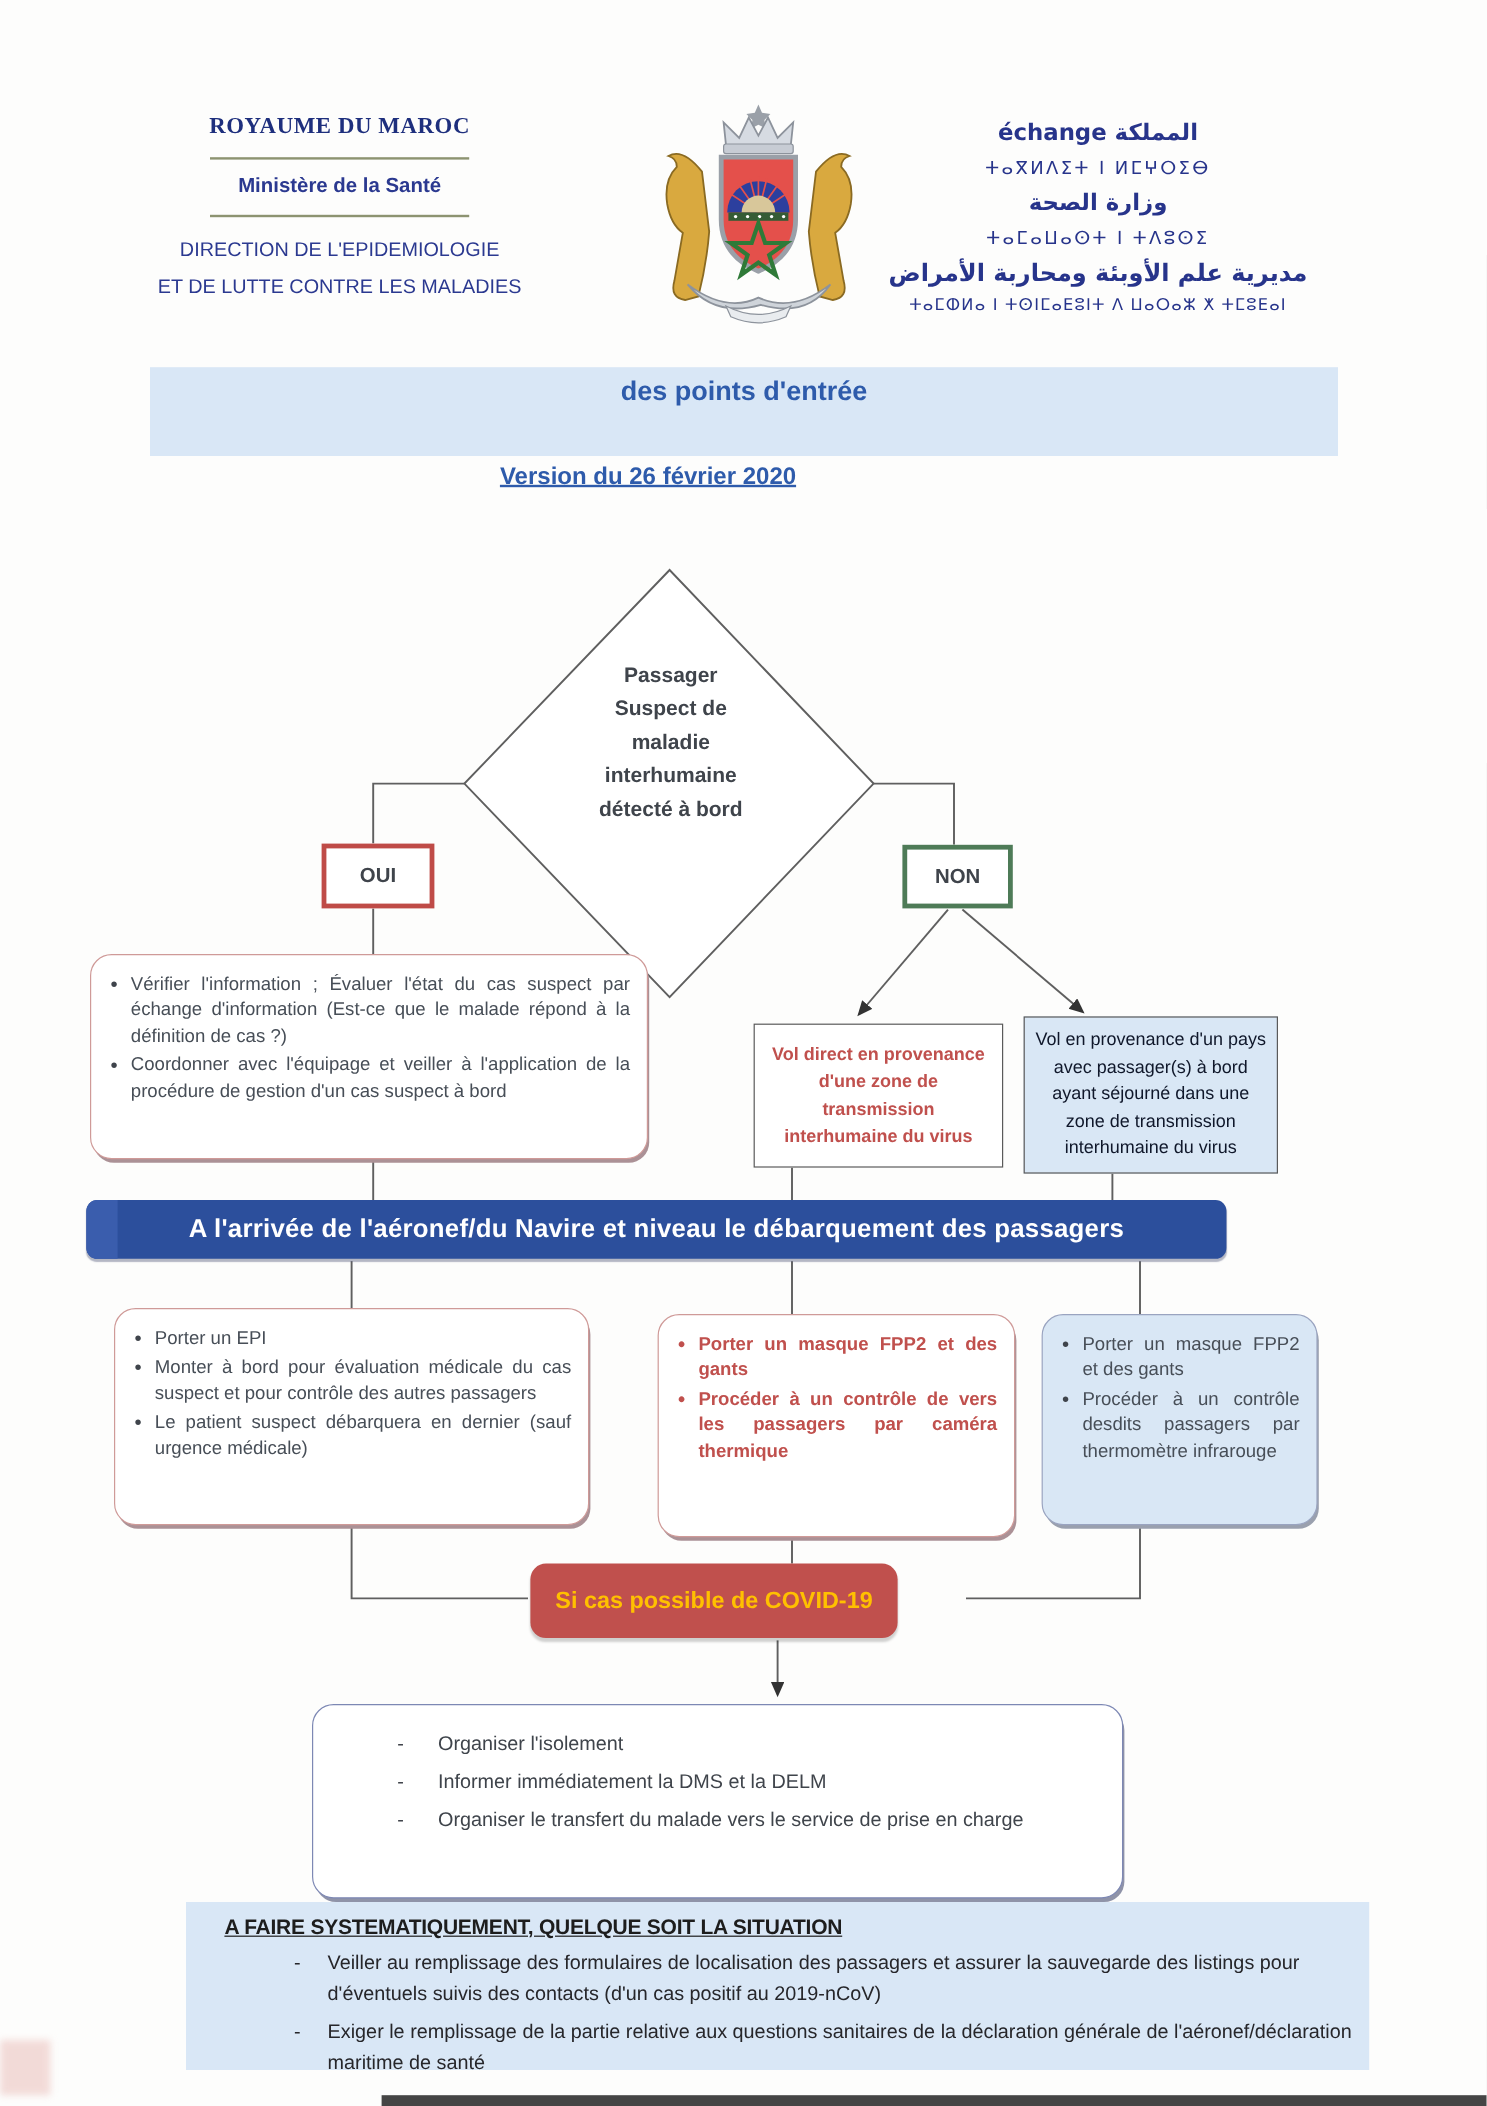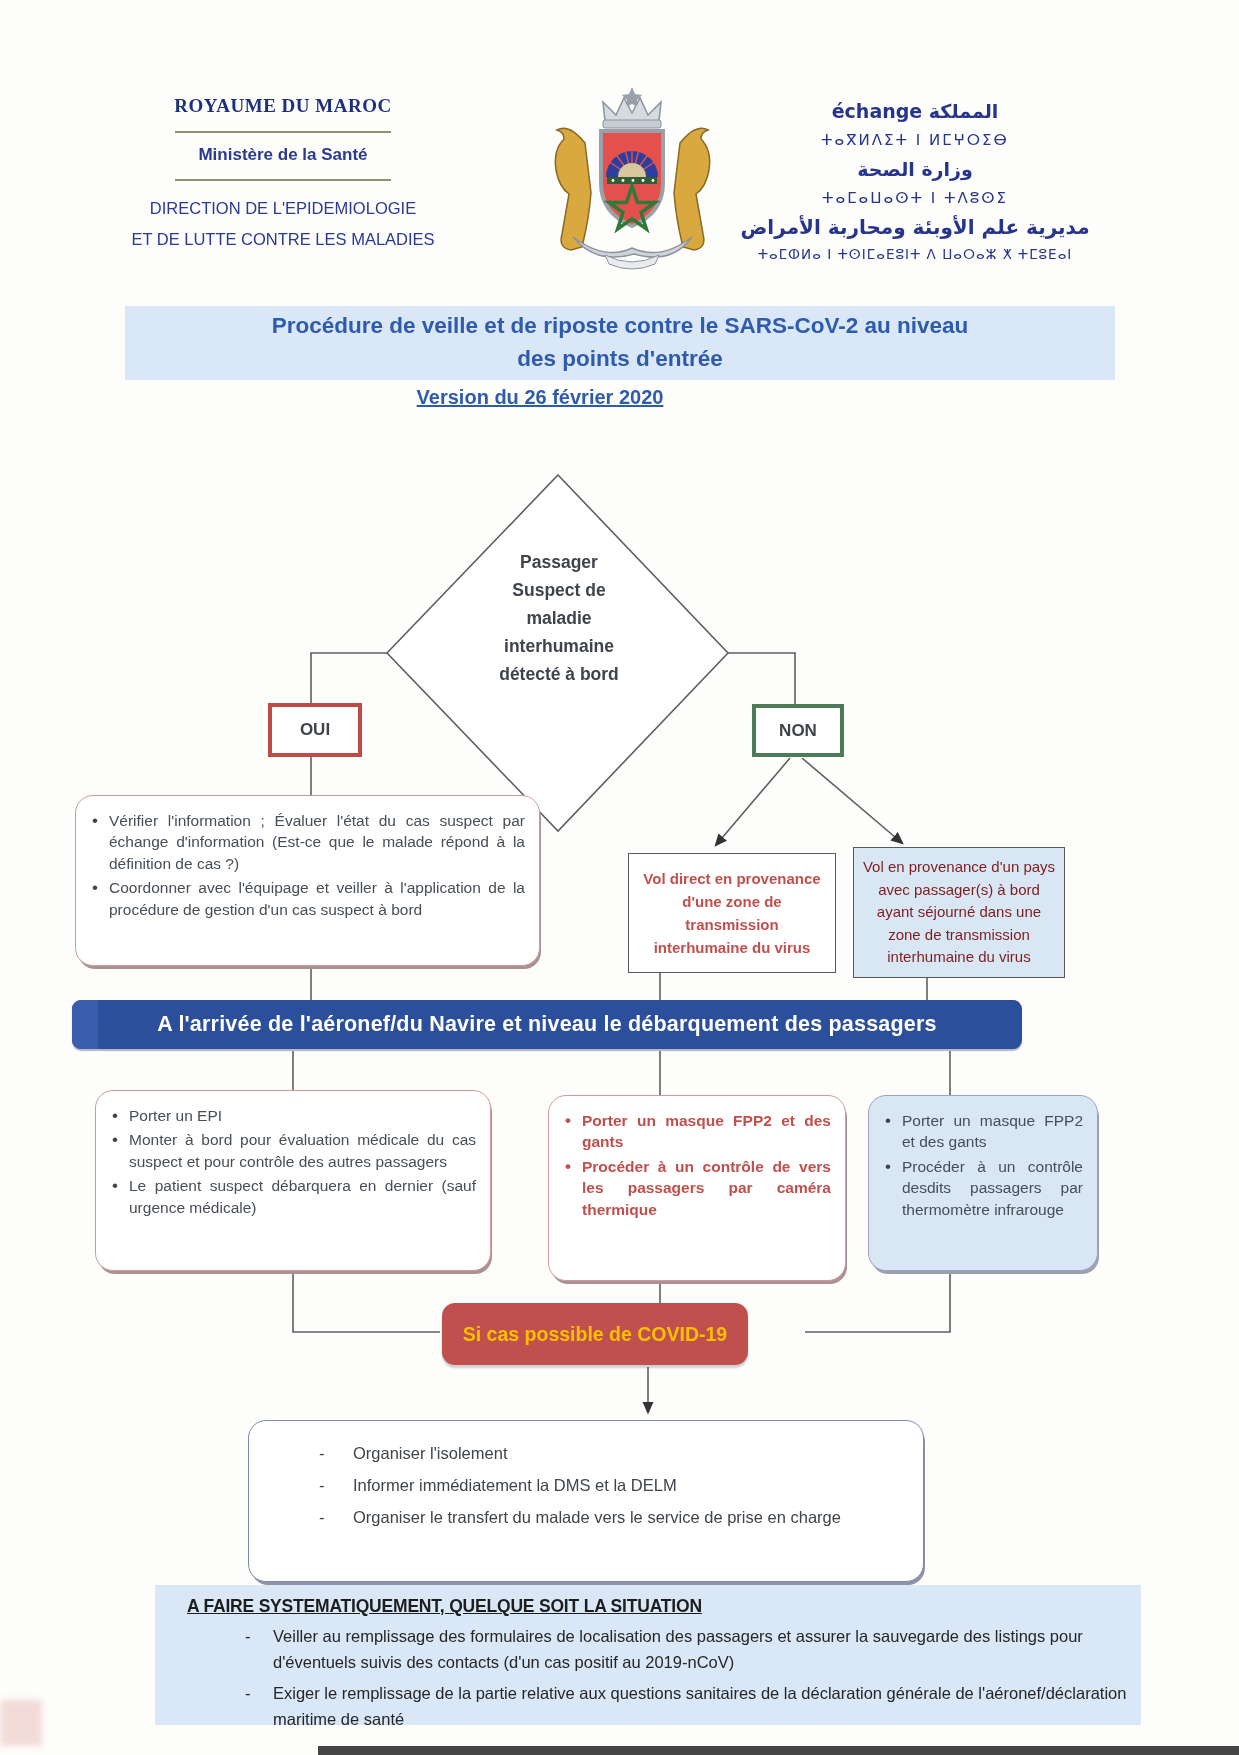--- a/index.html
+++ b/index.html
@@ -45,40 +45,40 @@
   .blist{margin:0;padding:14px 14px 0 10px;list-style:none;}
   .blist li{position:relative;padding-left:23px;margin-bottom:3px;font-size:15.5px;
             line-height:1.38;text-align:justify;color:#474e57;}
   .blist li::before{content:"\2022";position:absolute;left:6px;top:-1px;font-size:17px;color:#3f444b;}
 
   .sqbox{position:absolute;border:1.2px solid #5a5a5a;background:#fff;display:flex;
          align-items:center;justify-content:center;text-align:center;}
   .voldirect{left:628px;top:853px;width:190px;height:118px;padding:0 8px;
              font-weight:bold;font-size:15px;color:#c0504d;line-height:1.55;}
   .volpays{left:853px;top:847px;width:198px;height:129px;padding:0 6px;background:#d9e7f5;
-           font-size:15px;color:#7f1d1d;line-height:1.5;}
+           font-size:15px;color:#0f172a;line-height:1.5;}
 
   .banner{left:72px;top:1000px;width:950px;height:49px;background:#2c4f9c;border-radius:9px;
           box-shadow:0 2px 1px rgba(40,50,90,.35);}
   .banner .cap{position:absolute;left:0;top:0;bottom:0;width:26px;background:#3a5dad;border-radius:9px 0 0 9px;}
   .banner .txt{position:absolute;left:0;top:0;width:100%;height:100%;display:flex;align-items:center;
                justify-content:center;color:#fff;font-weight:bold;font-size:21.5px;letter-spacing:.2px;}
 
   .epibox{left:95px;top:1090px;width:394px;height:179px;}
   .fpp2box{left:548px;top:1095px;width:296px;height:184px;}
   .fpp2box .blist li{color:#c0504d;font-weight:bold;}
   .fpp2box .blist li::before{color:#c0504d;}
   .thermobox{left:868px;top:1095px;width:228px;height:174px;background:#d9e7f5;
              border-color:#9aa4c0;box-shadow:2px 4px 0 -1px #9aa0ae;}
 
   .covid{left:442px;top:1303px;width:306px;height:62px;background:#c0504d;border-radius:13px;
          display:flex;align-items:center;justify-content:center;color:#ffc000;font-weight:bold;
          font-size:19.5px;box-shadow:0 3px 2px rgba(0,0,0,.18);}
 
-  .actions{left:248px;top:1420px;width:674px;height:160px;background:#fff;border:1.5px solid #7d88b4;
+  .actions{left:260px;top:1420px;width:674px;height:160px;background:#fff;border:1.5px solid #7d88b4;
            border-radius:18px;box-shadow:2px 4px 0 -1px #8f93a8;}
   .dlist{margin:16px 0 0 0;padding:0 20px 0 70px;list-style:none;}
   .dlist li{position:relative;padding-left:34px;font-size:16.5px;color:#3f444b;line-height:1.95;}
   .dlist li::before{content:"-";position:absolute;left:0;top:0;}
 
   
   .foot-band{left:155px;top:1585px;width:986px;height:140px;background:#d9e7f6;}
   .foot-head{left:187px;top:1596px;width:900px;font-weight:bold;font-size:17.5px;color:#1d1d1d;
              text-decoration:underline;letter-spacing:-.2px;}
   .foot-list{left:187px;top:1624px;width:940px;}
@@ -141,21 +141,20 @@
     <div class="ar l1" dir="rtl">المملكة échange</div>
     <div class="tif l2">ⵜⴰⴳⵍⴷⵉⵜ ⵏ ⵍⵎⵖⵔⵉⴱ</div>
     <div class="ar l3" dir="rtl">وزارة الصحة</div>
     <div class="tif l4">ⵜⴰⵎⴰⵡⴰⵙⵜ ⵏ ⵜⴷⵓⵙⵉ</div>
     <div class="ar l5" dir="rtl">مديرية علم الأوبئة ومحاربة الأمراض</div>
     <div class="tif l6">ⵜⴰⵎⵀⵍⴰ ⵏ ⵜⵙⵏⵎⴰⴹⵓⵏⵜ ⴷ ⵡⴰⵔⴰⵣ ⵅ ⵜⵎⵓⴹⴰⵏ</div>
   </div>
 
   <div class="abs title-band"></div>
   <div class="abs title-text">
-    <div>Procédure de veille et de riposte contre le SARS-CoV-2 au niveau</div>
     <div>des points d'entrée</div>
   </div>
   <div class="abs version">Version du 26 février 2020</div>
 
   <svg class="flow abs">
     <defs>
       <marker id="arr" markerWidth="9" markerHeight="8" refX="6.5" refY="3.5" orient="auto">
         <path d="M0,0 L8,3.5 L0,7 z" fill="#333"></path>
       </marker>
     </defs>

